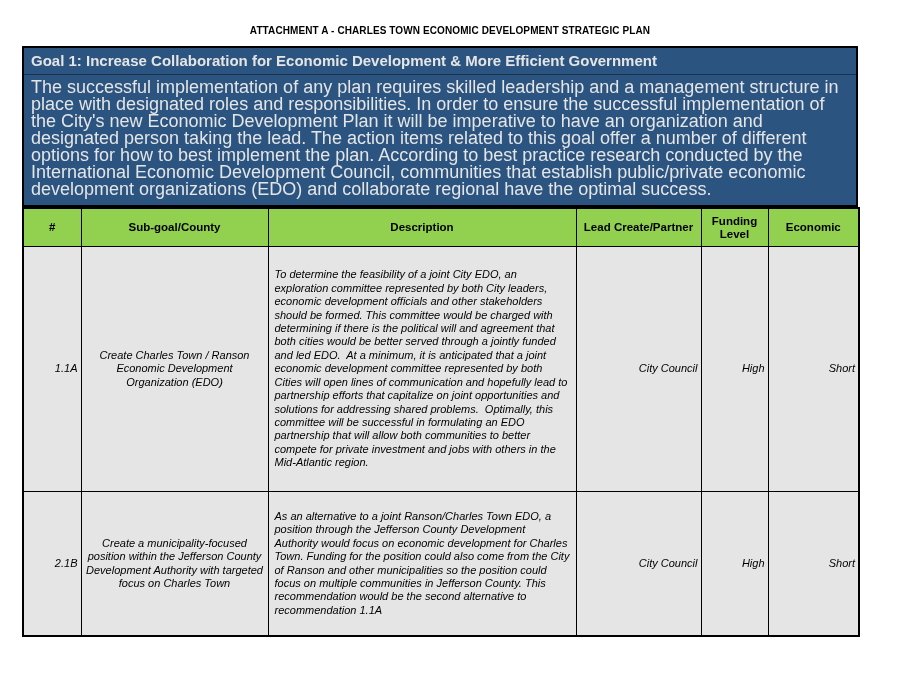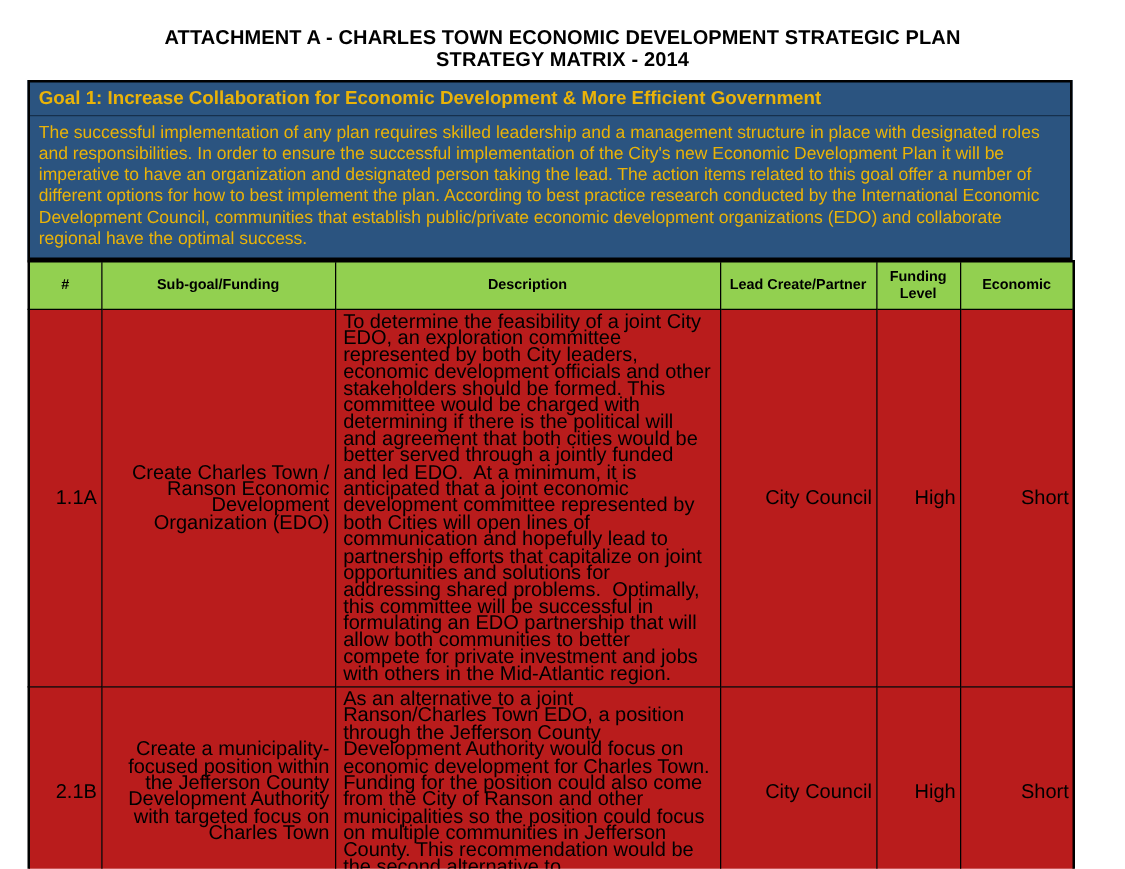--- a/index.html
+++ b/index.html
@@ -11,41 +11,41 @@
     width: 900px;
     height: 695px;
     font-family: "Liberation Sans", sans-serif;
     color: #000000;
     overflow: hidden;
   }
   .doc-title {
     padding-top: 22px;
     text-align: center;
     font-weight: bold;
-    font-size: 16px;
+    font-size: 10px;
     line-height: 18px;
     letter-spacing: 0.1px;
   }
   .sheet {
     width: 836px;
     margin: 6px 0 0 22px;
   }
   .goal-block {
     background: #2B5480;
     border: 2px solid #000000;
-    color: #eab308;
+    color: #e5e5e5;
   }
   .goal-heading {
     font-weight: bold;
     font-size: 15px;
     padding: 4px 7px 5px 7px;
     border-bottom: 1px solid #16304d;
   }
   .goal-desc {
-    font-size: 14px;
+    font-size: 18px;
     line-height: 17px;
     padding: 4px 7px 7px 7px;
   }
   table.matrix {
     width: 836px;
     border-collapse: collapse;
     table-layout: fixed;
     border: 2px solid #000000;
   }
   table.matrix th, table.matrix td {
@@ -55,47 +55,47 @@
     background: #92D050;
     font-weight: bold;
     font-size: 11.5px;
     height: 33px;
     text-align: center;
     vertical-align: middle;
     padding: 2px;
     line-height: 13px;
   }
   table.matrix td {
-    font-size: 16px;
+    font-size: 11px;
     line-height: 13.4px;
     vertical-align: middle;
-    background: #b91c1c;
+    background: #e5e5e5;
+    font-style: italic;
   }
   tr.row-a td { height: 238px; }
   tr.row-b td { height: 137px; }
   td.c-num, td.c-lead, td.c-priority, td.c-time {
     text-align: right;
     padding: 2px 3px;
   }
   td.c-subgoal {
-    text-align: right;
+    text-align: center;
     padding: 2px 4px;
   }
   td.c-desc {
     text-align: left;
     padding: 3px 6px;
     white-space: pre-wrap;
   }
 </style>
 </head>
 <body>
 
 <div class="doc-title">
   <div>ATTACHMENT A - CHARLES TOWN ECONOMIC DEVELOPMENT STRATEGIC PLAN</div>
-  <div>STRATEGY MATRIX - 2014</div>
 </div>
 
 <div class="sheet">
 
   <div class="goal-block">
     <div class="goal-heading">Goal 1: Increase Collaboration for Economic Development &amp; More Efficient Government</div>
     <div class="goal-desc">The successful implementation of any plan requires skilled leadership and a management structure in place with designated roles and responsibilities. In order to ensure the successful implementation of the City's new Economic Development Plan it will be imperative to have an organization and designated person taking the lead.  The action items related to this goal offer a number of different options for how to best implement the plan. According to best practice research conducted by the International Economic Development Council, communities that establish public/private economic development organizations (EDO) and collaborate regional have the optimal success.</div>
   </div>
 
   <table class="matrix">
@@ -103,21 +103,21 @@
       <col style="width:58px">
       <col style="width:187px">
       <col style="width:308px">
       <col style="width:125px">
       <col style="width:67px">
       <col style="width:91px">
     </colgroup>
     <thead>
       <tr>
         <th>#</th>
-        <th>Sub-goal/Funding</th>
+        <th>Sub-goal/County</th>
         <th>Description</th>
         <th>Lead Create/Partner</th>
         <th>Funding Level</th>
         <th>Economic</th>
       </tr>
     </thead>
     <tbody>
       <tr class="row-a">
         <td class="c-num">1.1A</td>
         <td class="c-subgoal">Create Charles Town / Ranson Economic Development Organization (EDO)</td>

